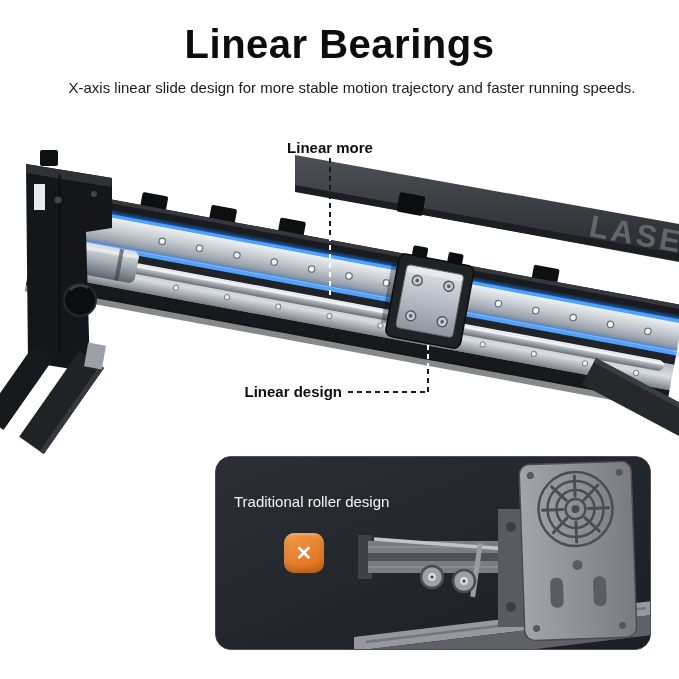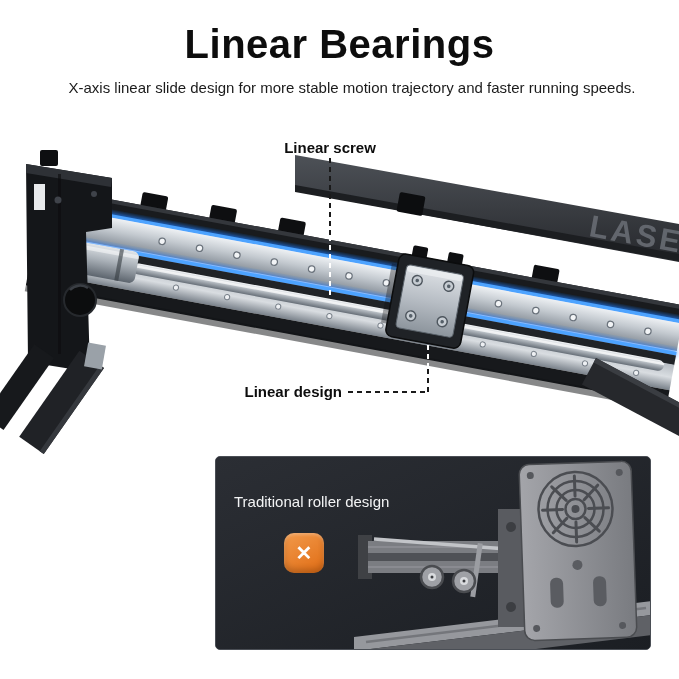--- a/index.html
+++ b/index.html
@@ -17,21 +17,21 @@
   }
 
   .scene-svg { position:absolute; left:0; top:130px; display:block; }
 
   .callout { position:absolute; font-size:15px; font-weight:bold; color:#0d0d0d; }
   .callout.screw { left:280px; top:139px; width:100px; text-align:center; }
   .callout.slide { left:242px; top:383px; width:100px; text-align:right; }
 
   .inset {
     position:absolute; left:215px; top:456px; width:436px; height:194px;
-    border-radius:5px; background:#24272c; border:1px solid #4a4e55; overflow:hidden;
+    border-radius:16px; background:#24272c; border:1px solid #4a4e55; overflow:hidden;
   }
   .inset-photo { position:absolute; left:0; top:0; display:block; }
   .inset-label { position:absolute; left:18px; top:36px; font-size:15px; color:#f3f4f5; }
   .badge {
     position:absolute; left:68px; top:76px; width:40px; height:40px; border-radius:10px;
     background:linear-gradient(150deg,#f29a4b,#e06c14);
     display:flex; align-items:center; justify-content:center;
     color:#ffffff; font-size:20px; font-weight:bold;
     box-shadow: inset 0 -4px 6px rgba(0,0,0,.20), inset 0 2px 3px rgba(255,255,255,.25);
   }
@@ -212,21 +212,21 @@
       <line x1="330" y1="28" x2="330" y2="106" stroke="#1a1a1a"></line>
       <line x1="330" y1="106" x2="330" y2="168" stroke="#ffffff"></line>
     </g>
     <g stroke-dasharray="5 4" stroke-width="2" fill="none">
       <line x1="348" y1="262" x2="428" y2="262" stroke="#1a1a1a"></line>
       <line x1="428" y1="262" x2="428" y2="238" stroke="#1a1a1a"></line>
       <line x1="428" y1="238" x2="428" y2="212" stroke="#ffffff"></line>
     </g>
   </svg>
 
-  <div class="callout screw">Linear screw</div>
+  <div class="callout screw">Linear more</div>
   <div class="callout slide">Linear design</div>
 
   <div class="inset">
     <svg class="inset-photo" width="436" height="194" viewBox="0 0 436 194">
       <defs>
         <linearGradient id="insetBg" x1="0" y1="0" x2="1" y2="1">
           <stop offset="0" stop-color="#2b2e34"></stop>
           <stop offset="1" stop-color="#1b1e23"></stop>
         </linearGradient>
         <linearGradient id="plateGrad" x1="0" y1="0" x2="1" y2="0">

